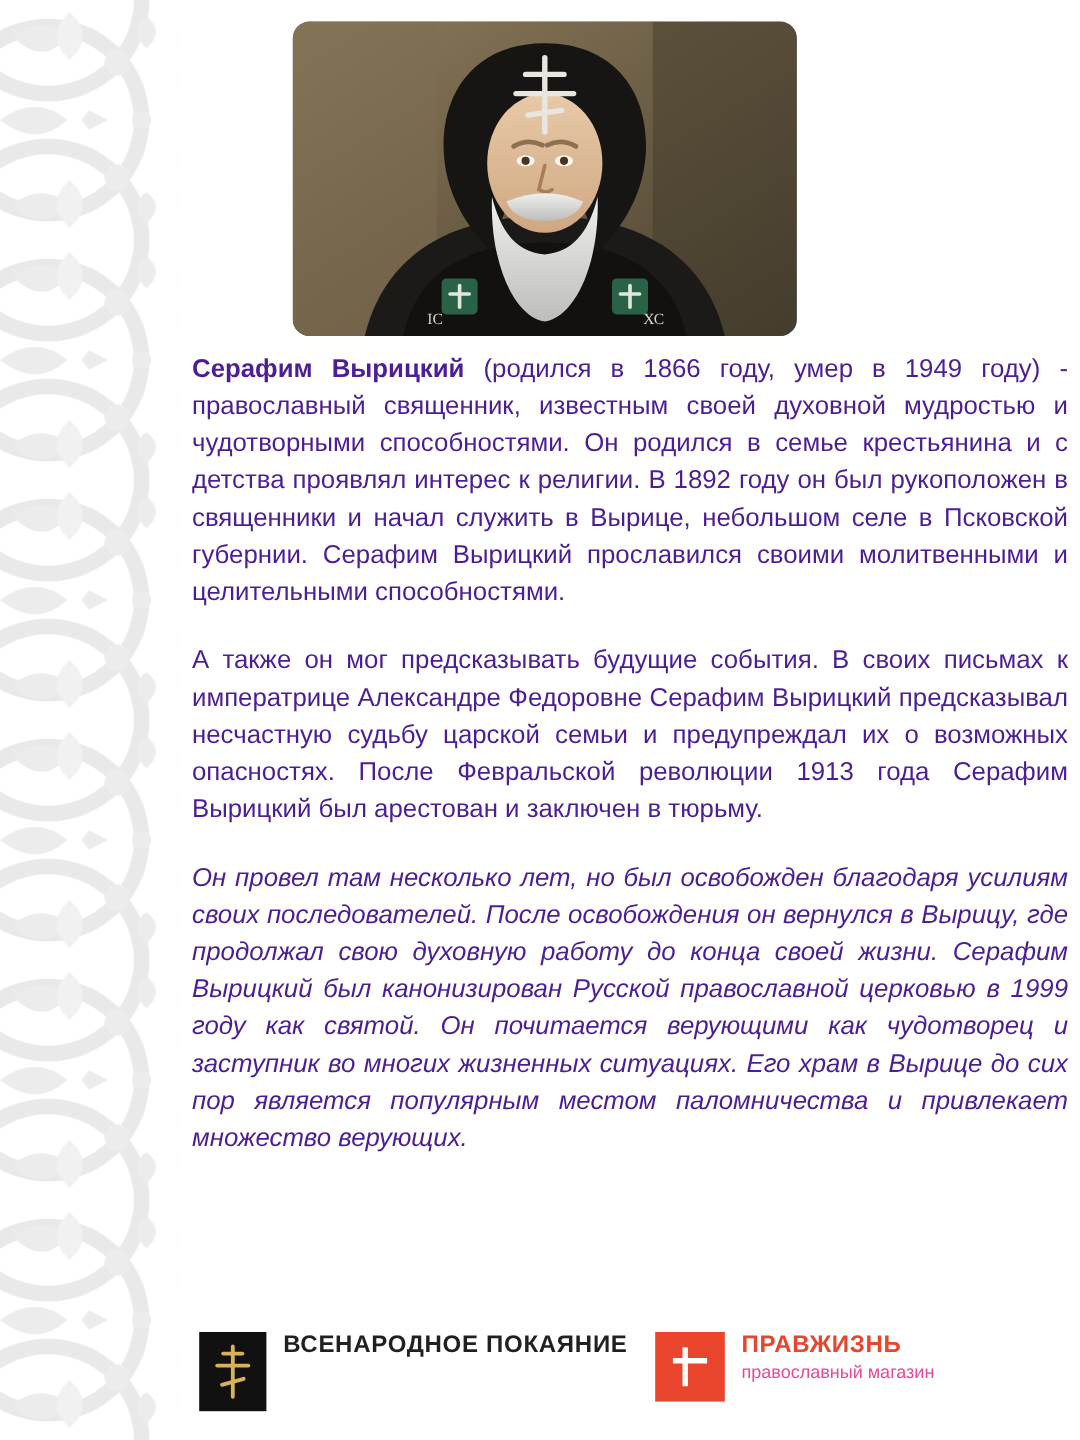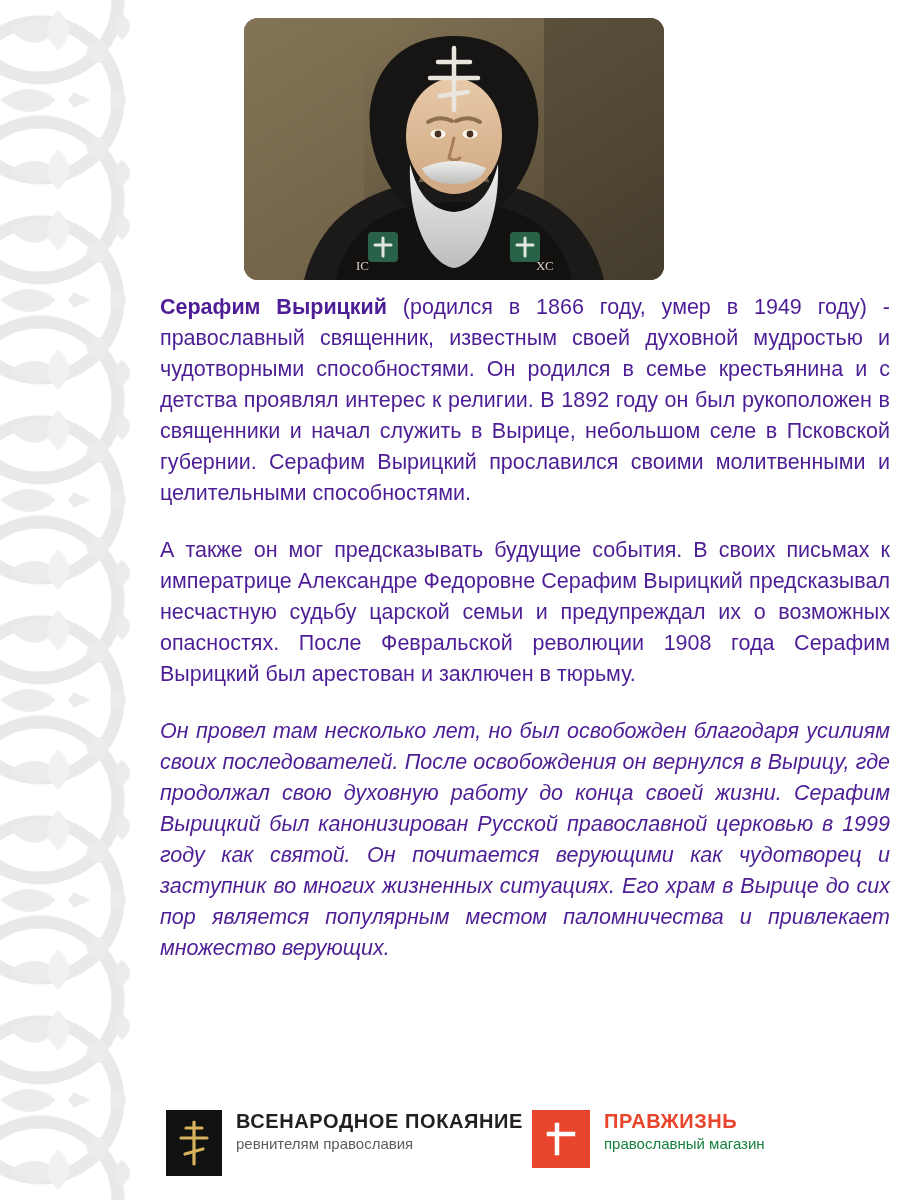--- a/index.html
+++ b/index.html
@@ -78,21 +78,21 @@
     width: 752px;
     height: 96px;
   }
   .brand {
     position: absolute;
     display: flex;
     align-items: flex-start;
     gap: 14px;
   }
   #brand-left { left: 18px; top: 6px; }
-  #brand-right { left: 384px; top: 6px; }
+  #brand-right { left: 398px; top: 6px; }
 
   .mark-black {
     width: 56px;
     height: 66px;
     background: #111111;
     display: flex;
     align-items: center;
     justify-content: center;
   }
   .mark-red {
@@ -111,21 +111,21 @@
     color: #231f20;
     line-height: 22px;
   }
   .brand-title.red { color: #e8452c; }
   .brand-sub {
     font-size: 15px;
     color: #5d5d5d;
     line-height: 18px;
     margin-top: 3px;
   }
-  .brand-sub.red { color: #15803d; }
+  .brand-sub.red { color: #ec4899; }
 </style>
 </head>
 <body>
 
 <div id="ornament-band">
   <svg width="148" height="1200" viewBox="0 0 148 1200" xmlns="http://www.w3.org/2000/svg">
     <defs>
       <pattern id="orn" x="0" y="0" width="148" height="200" patternUnits="userSpaceOnUse">
         <rect width="148" height="200" fill="#ffffff"></rect>
         <g fill="none" stroke="#e9e9e9" stroke-width="13">
@@ -220,40 +220,39 @@
       </g>
       <g fill="#d8d2c4" font-family="'Liberation Serif', serif" font-size="13">
         <text x="112" y="252">ІС</text>
         <text x="292" y="252">ХС</text>
       </g>
     </svg>
   </div>
 
   <div id="article">
     <p class="para"><span class="lead-name">Серафим Вырицкий</span><span> (родился в 1866 году, умер в 1949 году) - православный священник, известным своей духовной мудростью и чудотворными способностями. Он родился в семье крестьянина и с детства проявлял интерес к религии. В 1892 году он был рукоположен в священники и начал служить в Вырице, небольшом селе в Псковской губернии. Серафим Вырицкий прославился своими молитвенными и целительными способностями.</span></p>
-    <p class="para">А также он мог предсказывать будущие события. В своих письмах к императрице Александре Федоровне Серафим Вырицкий предсказывал несчастную судьбу царской семьи и предупреждал их о возможных опасностях. После Февральской революции 1908 года Серафим Вырицкий был арестован и заключен в тюрьму.</p>
+    <p class="para">А также он мог предсказывать будущие события. В своих письмах к императрице Александре Федоровне Серафим Вырицкий предсказывал несчастную судьбу царской семьи и предупреждал их о возможных опасностях. После Февральской революции 1913 года Серафим Вырицкий был арестован и заключен в тюрьму.</p>
     <p class="para">Он провел там несколько лет, но был освобожден благодаря усилиям своих последователей. После освобождения он вернулся в Вырицу, где продолжал свою духовную работу до конца своей жизни. Серафим Вырицкий был канонизирован Русской православной церковью в 1999 году как святой. Он почитается верующими как чудотворец и заступник во многих жизненных ситуациях. Его храм в Вырице до сих пор является популярным местом паломничества и привлекает множество верующих.</p>
   </div>
 
   <div id="footer">
 
     <div class="brand" id="brand-left">
       <div class="mark-black">
         <svg width="34" height="50" viewBox="0 0 34 50" xmlns="http://www.w3.org/2000/svg">
           <g stroke="#d8b25a" stroke-width="3.2" stroke-linecap="round">
             <line x1="17" y1="4" x2="17" y2="46"></line>
             <line x1="9" y1="10" x2="25" y2="10"></line>
             <line x1="4" y1="20" x2="30" y2="20"></line>
             <line x1="8" y1="36" x2="26" y2="31"></line>
           </g>
         </svg>
       </div>
       <div class="brand-text">
         <div class="brand-title">ВСЕНАРОДНОЕ ПОКАЯНИЕ</div>
-        <div class="brand-sub">ревнителям православия</div>
       </div>
     </div>
 
     <div class="brand" id="brand-right">
       <div class="mark-red">
         <svg width="36" height="36" viewBox="0 0 36 36" xmlns="http://www.w3.org/2000/svg">
           <g stroke="#ffffff" stroke-width="4.5" stroke-linecap="square">
             <line x1="14" y1="4" x2="14" y2="32"></line>
             <line x1="6" y1="13" x2="30" y2="13"></line>
           </g>

